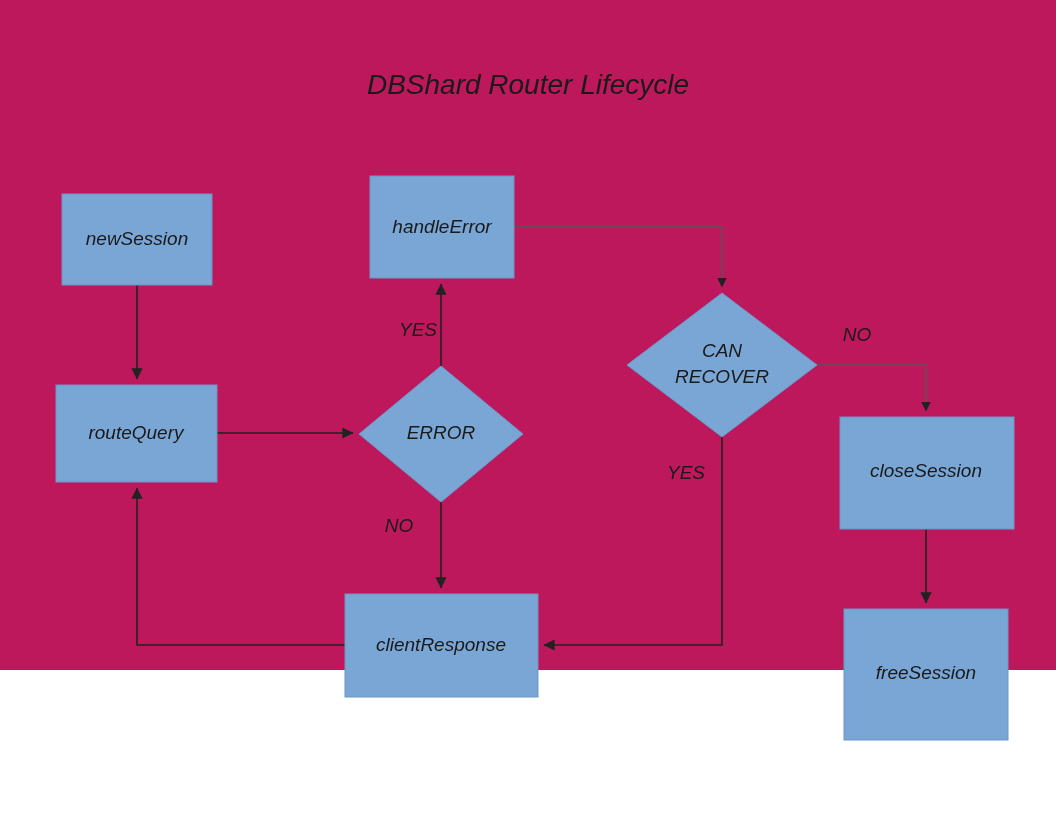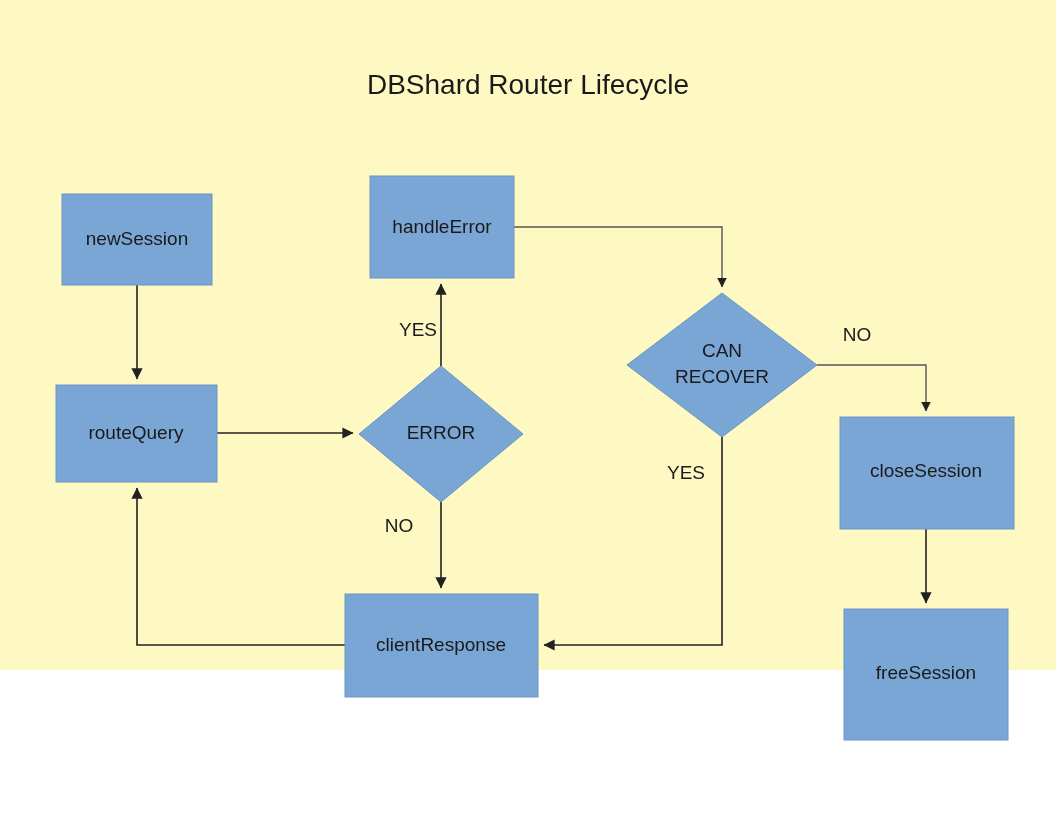--- a/index.html
+++ b/index.html
@@ -10,21 +10,22 @@
   body {
     width: 1056px;
     height: 816px;
     font-family: "Liberation Sans", sans-serif;
     overflow: hidden;
   }
   #canvas {
     position: relative;
     width: 1056px;
     height: 670px;
-    background: #fef9c3;
+    background: #be185d;
+    font-style: italic;
   }
   svg#flow {
     display: block;
     width: 1056px;
     height: 816px;
   }
   .node-shape {
     fill: #7AA6D6;
     stroke: #6A96C6;
     stroke-width: 1;

